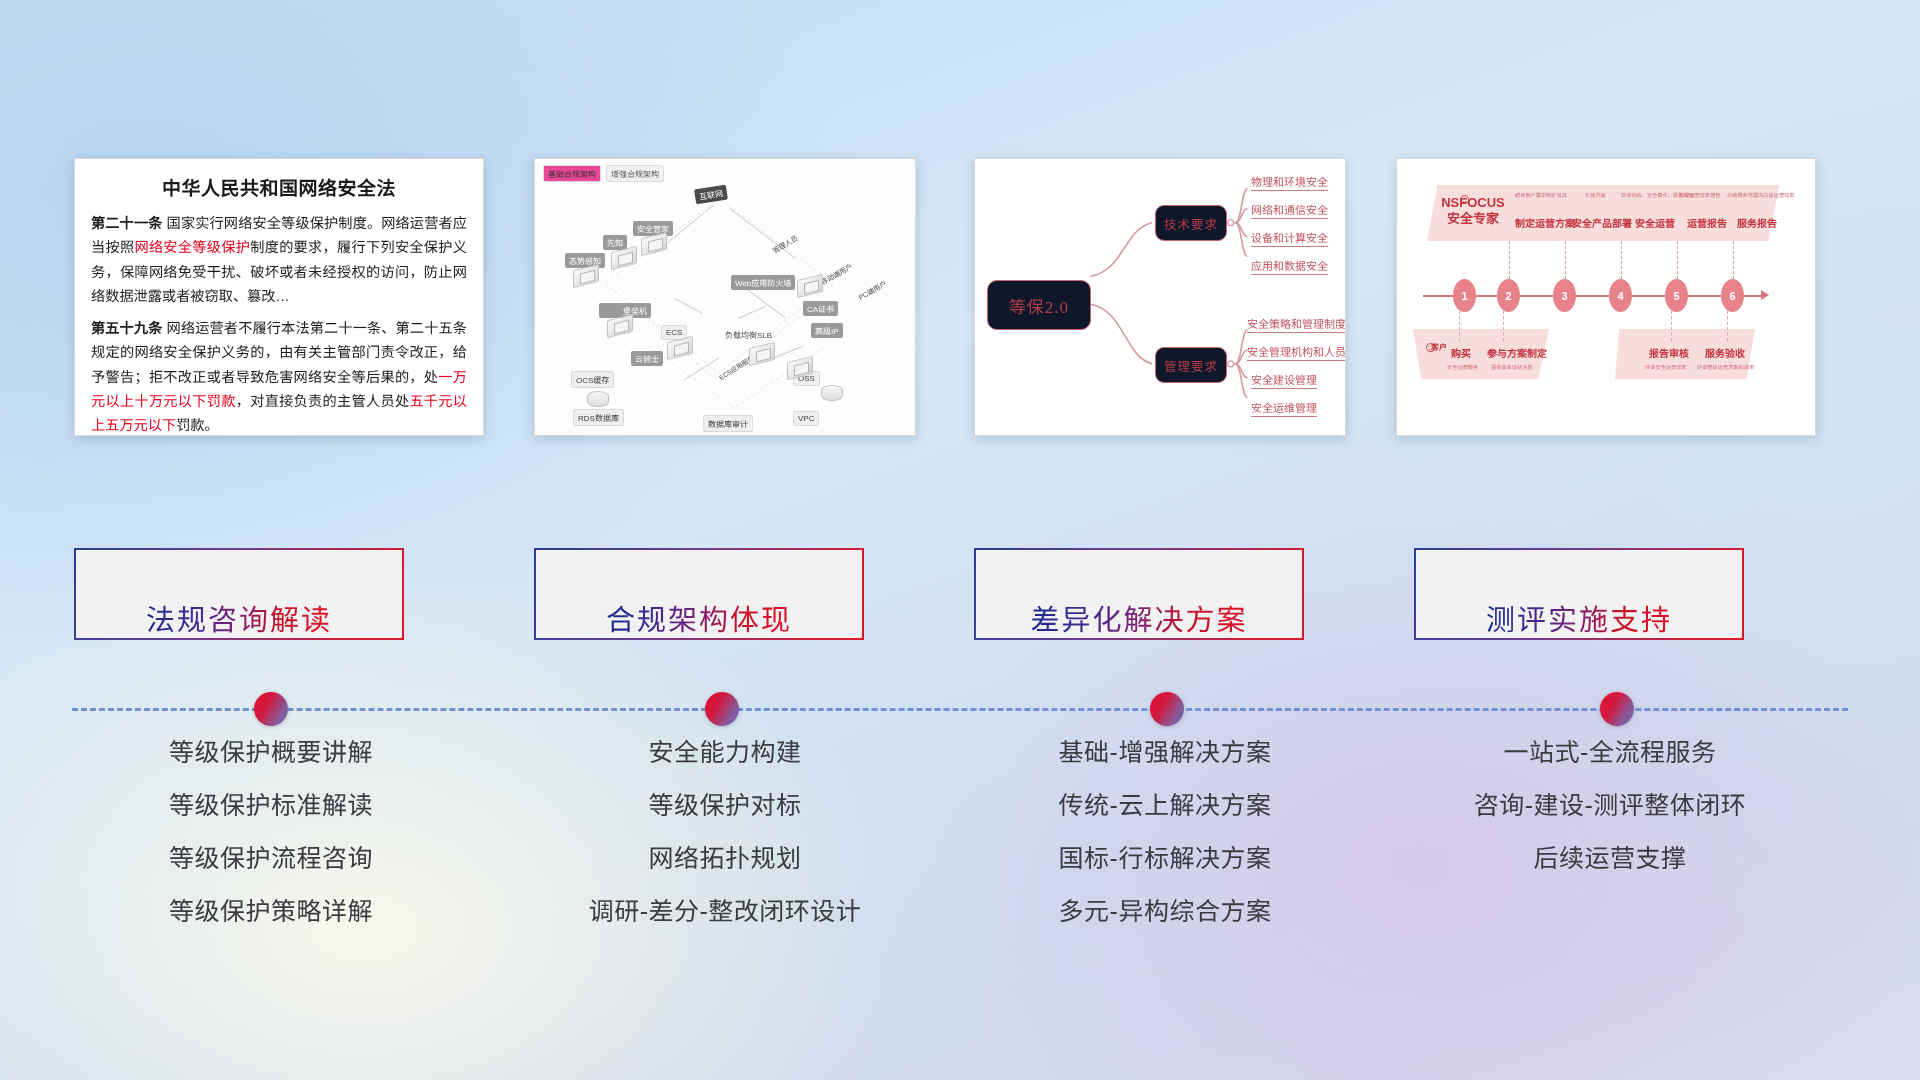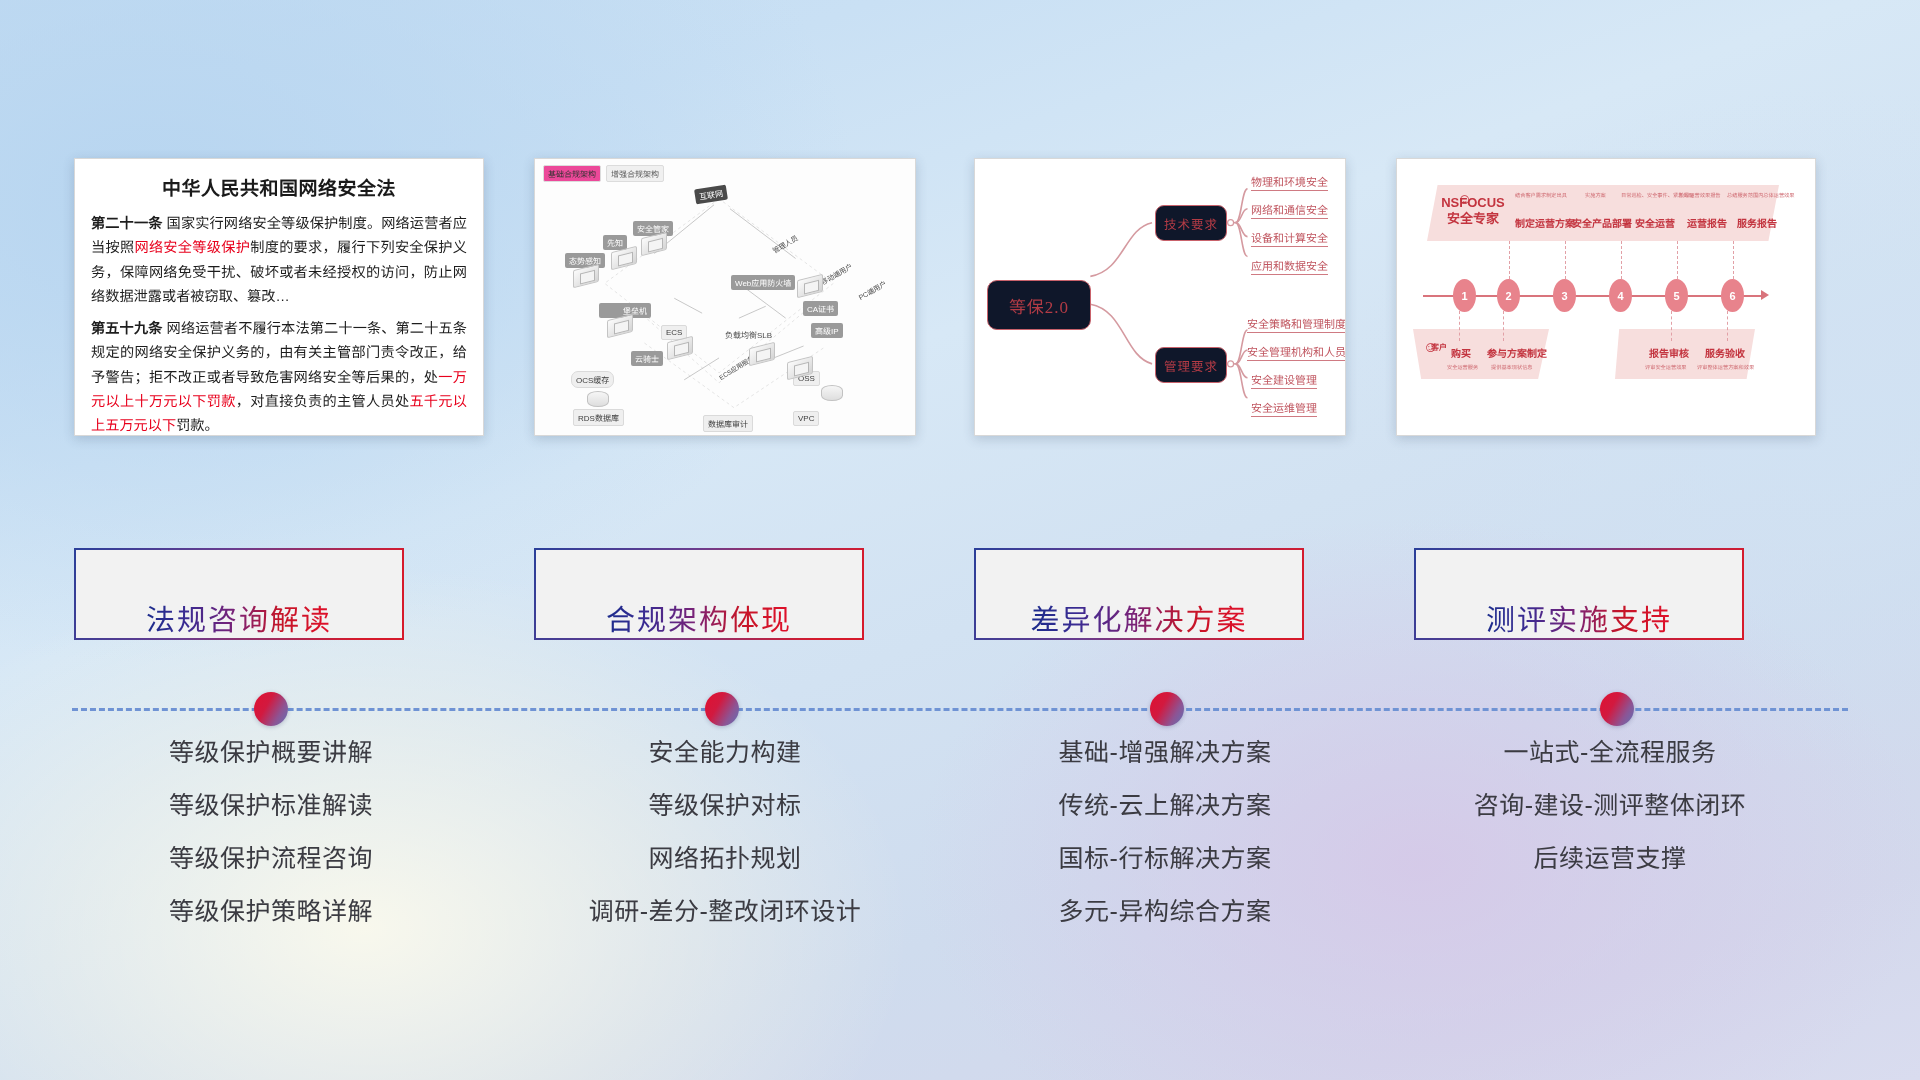--- a/index.html
+++ b/index.html
@@ -265,21 +265,21 @@
       <div class="cube" style="left:38px; top:108px;"></div>
 
       <div class="node-lbl lbl-grey" style="left:64px; top:144px;padding-left:24px;">堡垒机</div>
       <div class="cube" style="left:72px; top:158px;"></div>
 
       <div class="node-lbl lbl-light" style="left:126px; top:166px;">ECS</div>
       <div class="cube" style="left:132px; top:180px;"></div>
 
       <div class="node-lbl lbl-grey" style="left:96px; top:192px;">云骑士</div>
 
-      <div class="node-lbl lbl-light" style="left:36px; top:212px;border-radius:7px;">OCS缓存</div>
+      <div class="node-lbl lbl-light" style="left:36px; top:212px;">OCS缓存</div>
       <div class="cyl" style="left:52px; top:232px;"></div>
 
       <div class="node-lbl lbl-light" style="left:38px; top:250px;">RDS数据库</div>
       <div class="node-lbl lbl-light" style="left:168px; top:256px;">数据库审计</div>
 
       <div class="node-lbl lbl-plain" style="left:186px; top:168px;">负载均衡SLB</div>
       <div class="node-lbl lbl-grey" style="left:196px; top:116px;">Web应用防火墙</div>
       <div class="node-lbl lbl-grey" style="left:268px; top:142px;">CA证书</div>
       <div class="node-lbl lbl-grey" style="left:276px; top:164px;">高级IP</div>
 

